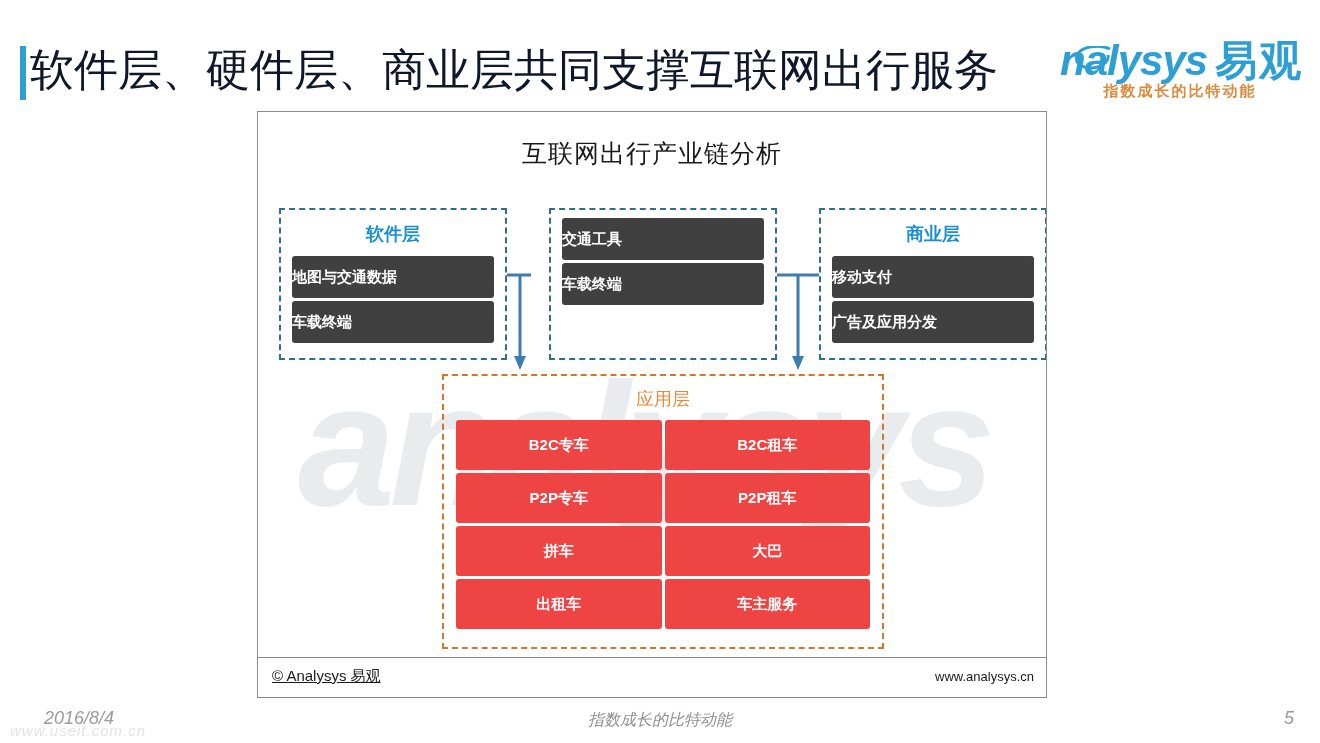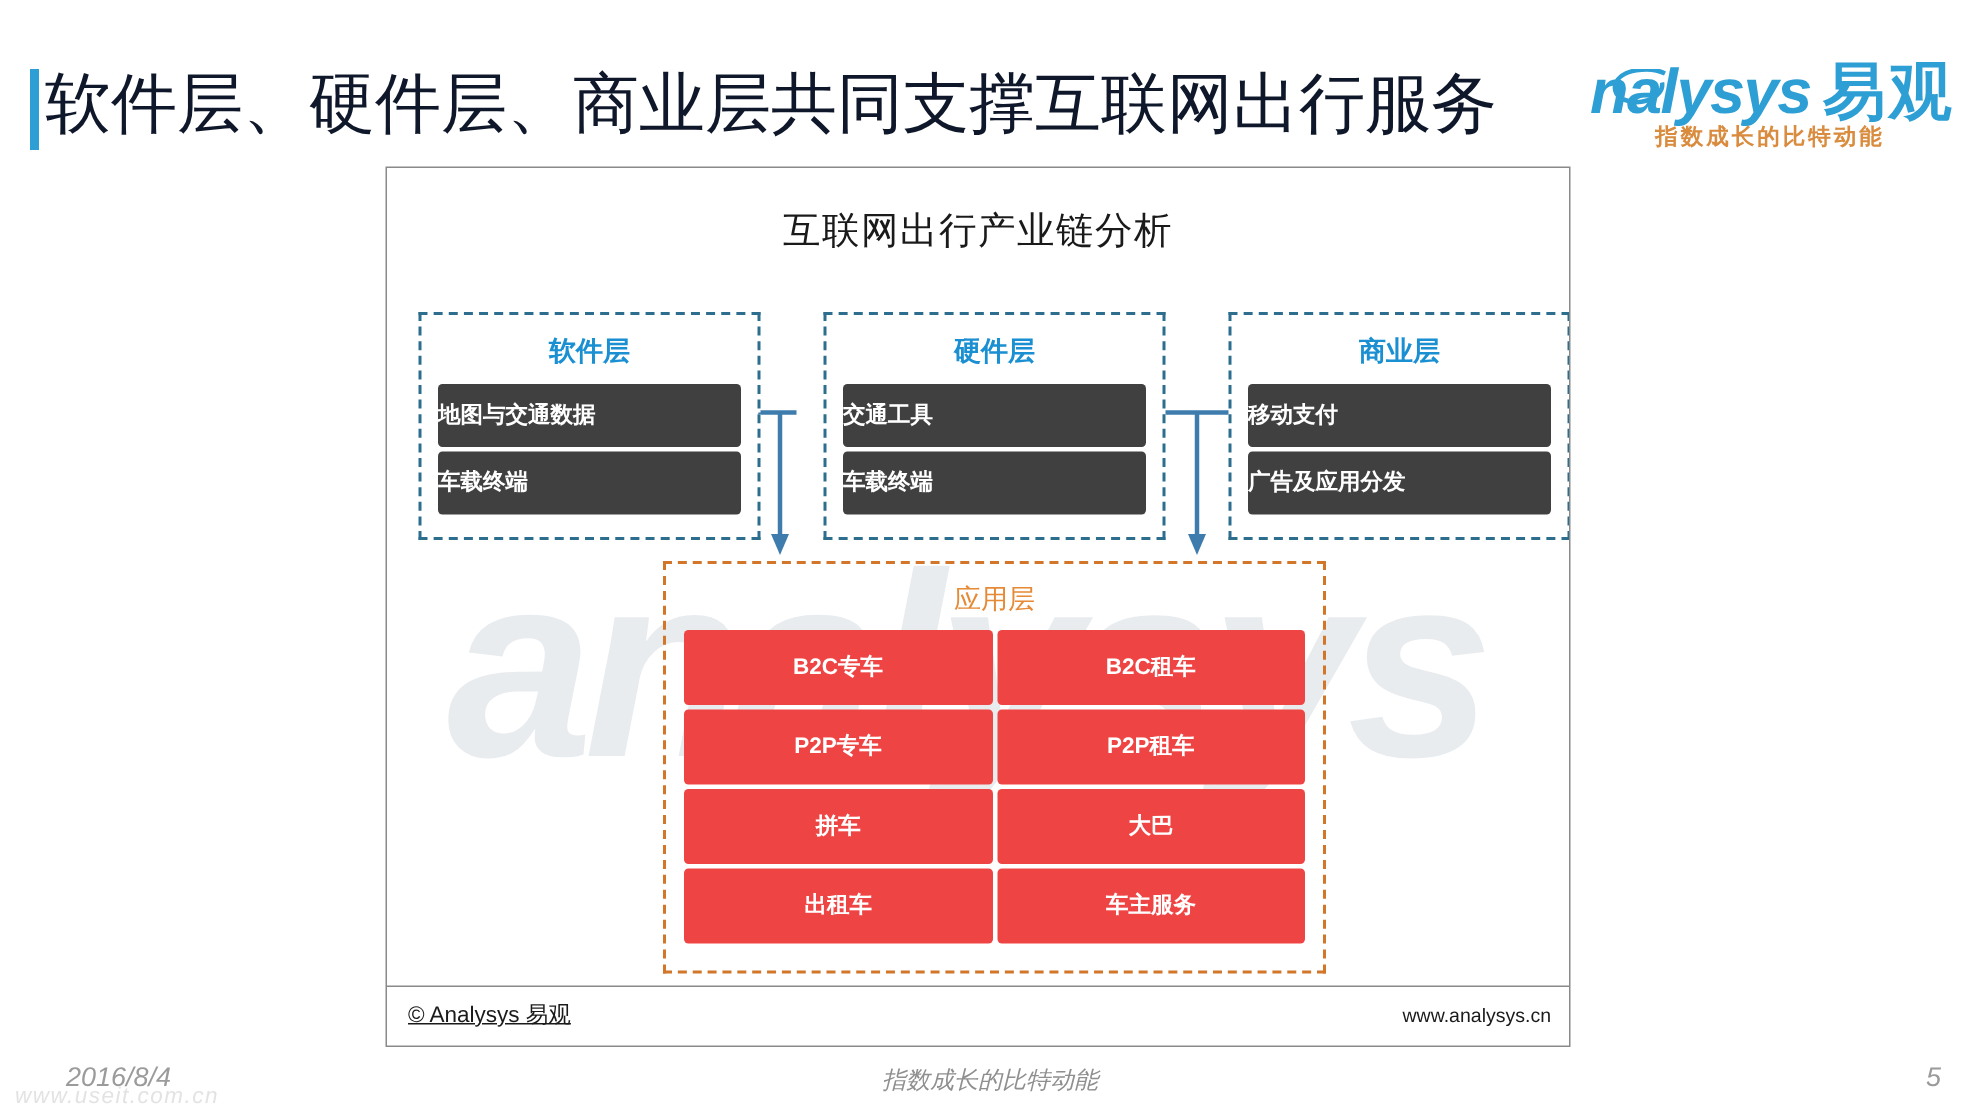--- a/index.html
+++ b/index.html
@@ -297,21 +297,20 @@
     <path d="M540 258 L534 244 L546 244 Z" fill="#3e7cad"></path>
   </svg>
 
   <div class="layer-box" id="layer-software">
     <div class="layer-title">软件层</div>
     <div class="cell-blue">地图与交通数据</div>
     <div class="cell-blue">车载终端</div>
   </div>
 
   <div class="layer-box" id="layer-hardware">
-    <div class="layer-title">硬件层</div>
     <div class="cell-blue">交通工具</div>
     <div class="cell-blue">车载终端</div>
   </div>
 
   <div class="layer-box" id="layer-business">
     <div class="layer-title">商业层</div>
     <div class="cell-blue">移动支付</div>
     <div class="cell-blue">广告及应用分发</div>
   </div>
 

